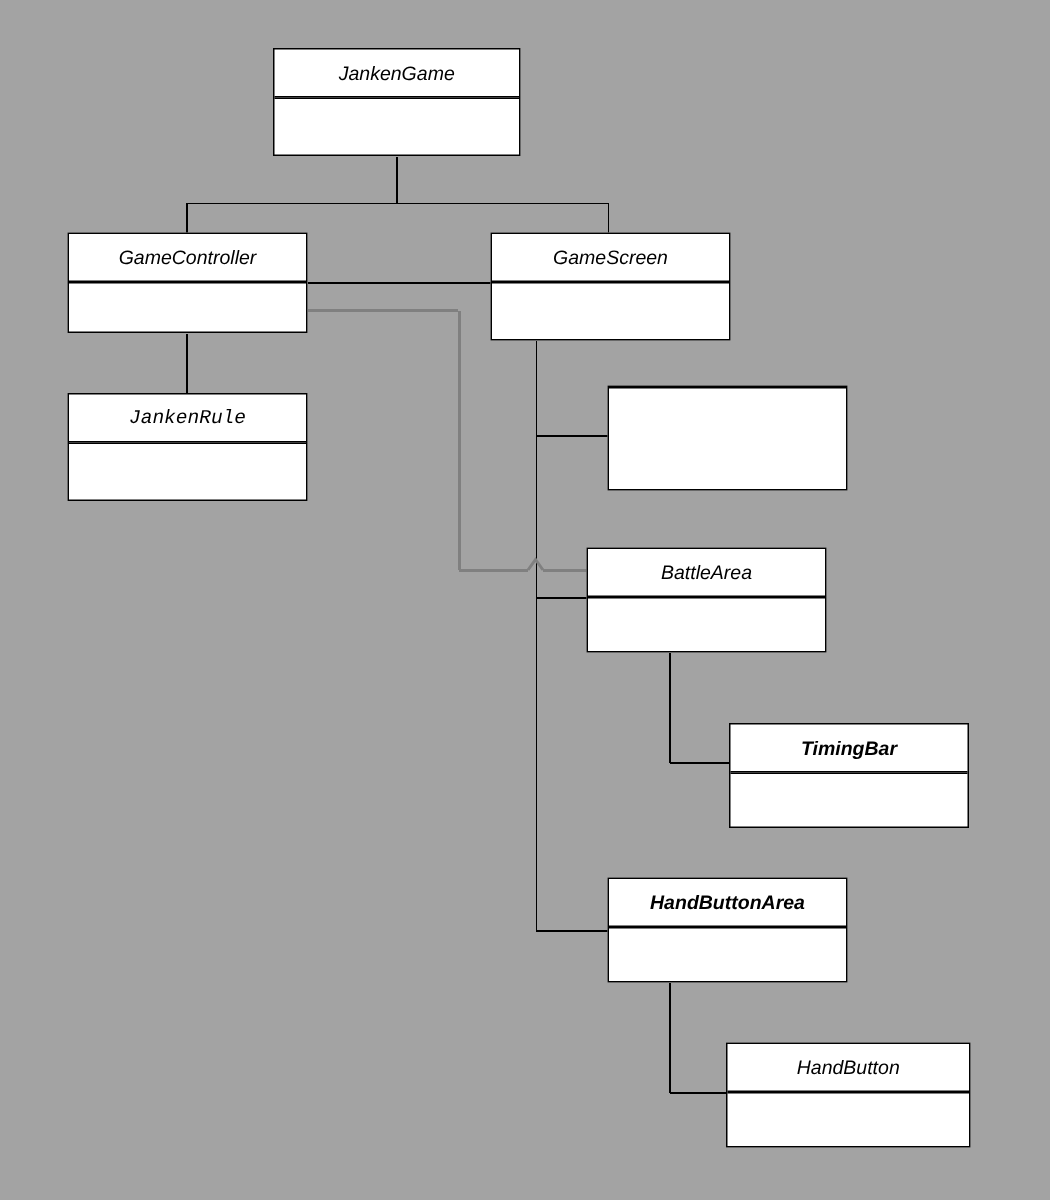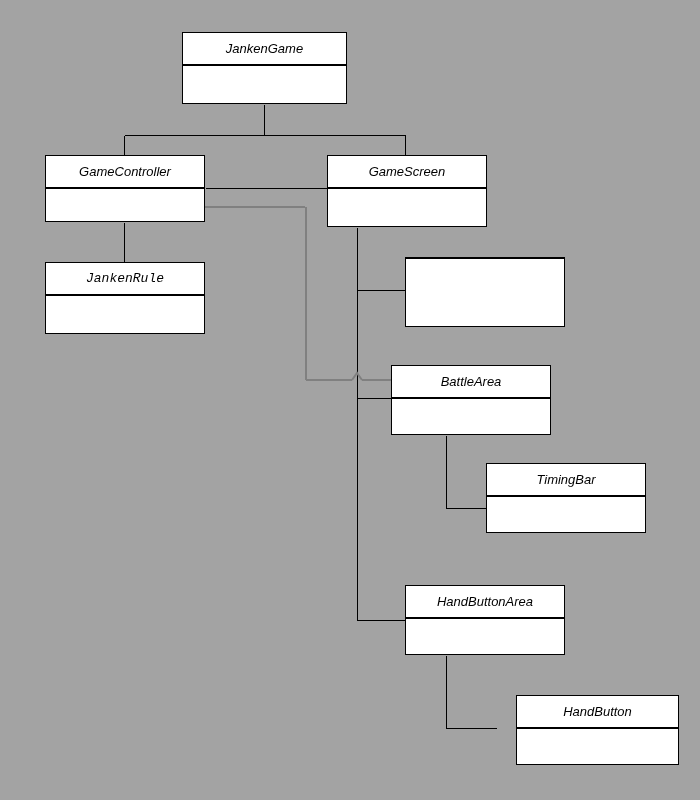--- a/index.html
+++ b/index.html
@@ -132,34 +132,34 @@
     <div class="uml-attr-compartment"></div>
   </div>
 
   <div class="uml-class" style="left:391px; top:365px; width:160px; height:70px;">
     <div class="uml-name-compartment">
       <span class="uml-name-text">BattleArea</span>
     </div>
     <div class="uml-attr-compartment"></div>
   </div>
 
-  <div class="uml-class" style="left:486px; top:463px; width:160px; height:70px;">
+  <div class="uml-class" style="left:486px; top:482px; width:160px; height:70px;font-weight:bold;">
     <div class="uml-name-compartment">
       <span class="uml-name-text">TimingBar</span>
     </div>
     <div class="uml-attr-compartment"></div>
   </div>
 
-  <div class="uml-class" style="left:405px; top:585px; width:160px; height:70px;">
+  <div class="uml-class" style="left:405px; top:585px; width:160px; height:70px;font-weight:bold;">
     <div class="uml-name-compartment">
       <span class="uml-name-text">HandButtonArea</span>
     </div>
     <div class="uml-attr-compartment"></div>
   </div>
 
-  <div class="uml-class" style="left:516px; top:695px; width:163px; height:70px;">
+  <div class="uml-class" style="left:484px; top:695px; width:163px; height:70px;">
     <div class="uml-name-compartment">
       <span class="uml-name-text">HandButton</span>
     </div>
     <div class="uml-attr-compartment"></div>
   </div>
 
 </div>
 
 </body></html>

